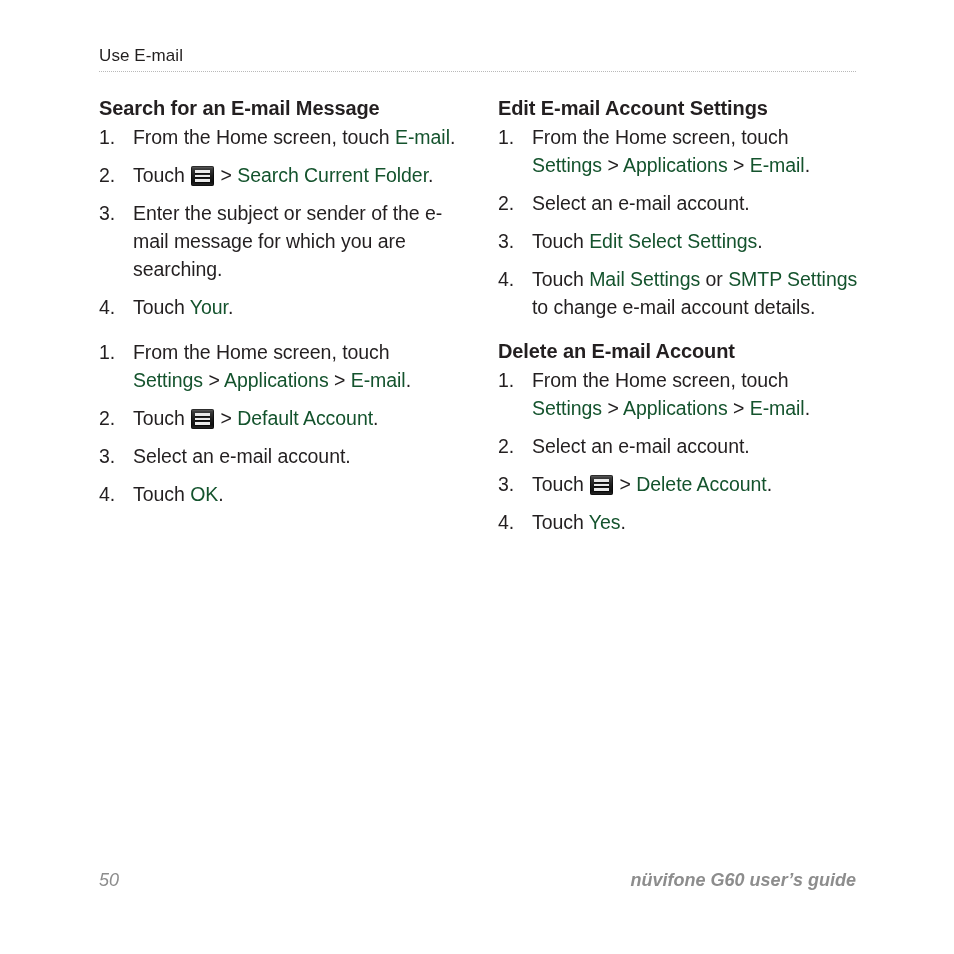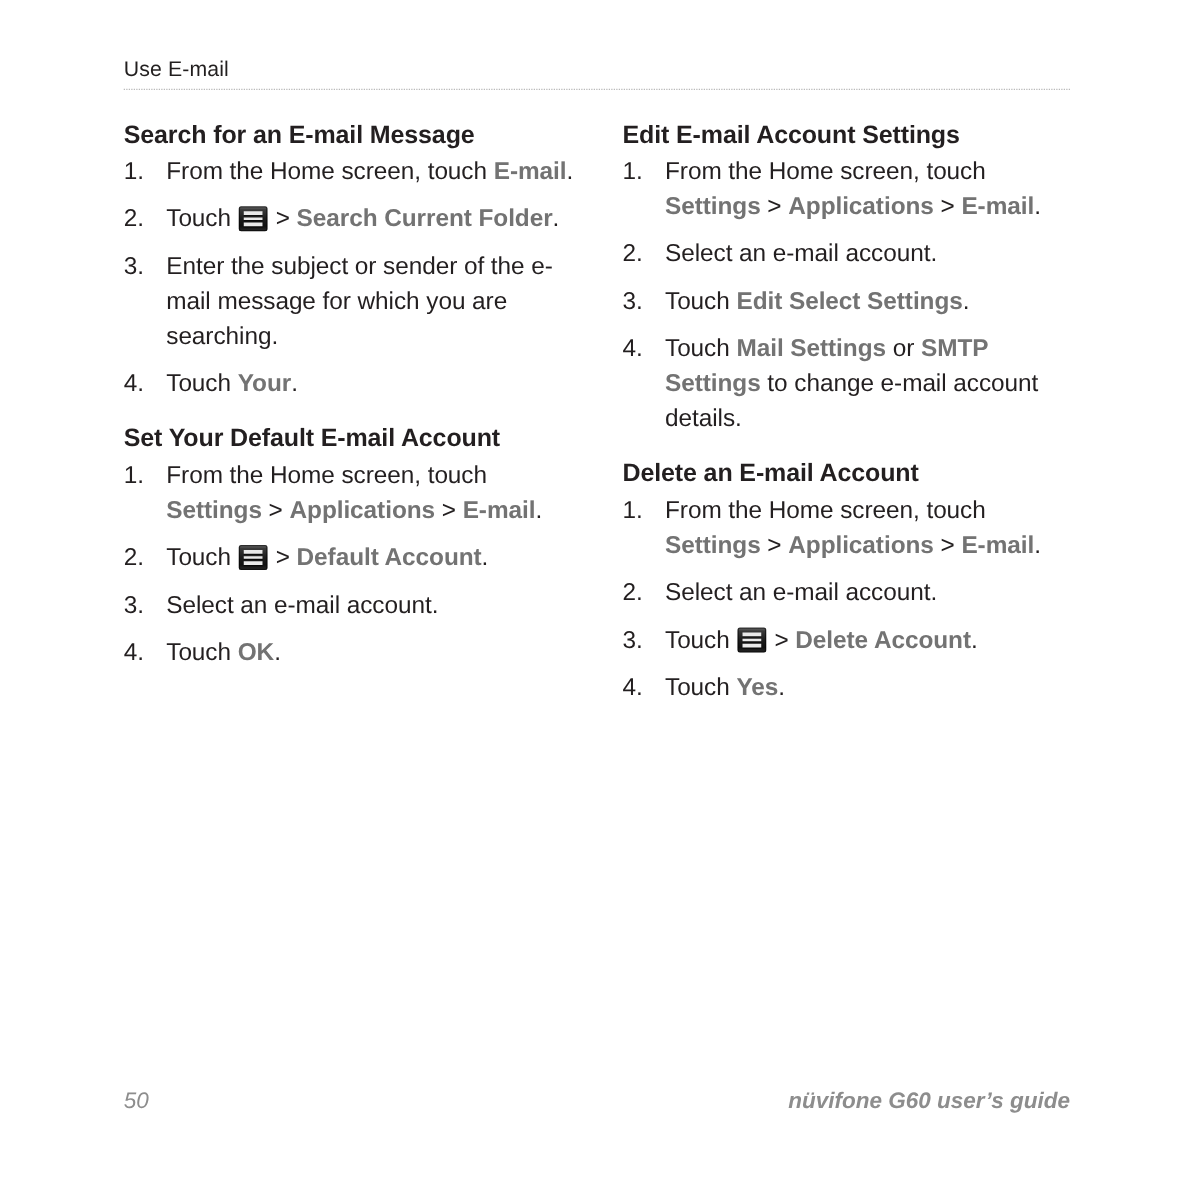--- a/index.html
+++ b/index.html
@@ -85,22 +85,22 @@
     position: absolute;
     left: 0;
     top: 0;
     width: 26px;
     text-align: left;
     font-size: 19.5px;
     line-height: 28px;
     color: #231f20;
   }
   .ui {
-    font-weight: bold;
-    color: #737373;
+    font-weight: normal;
+    color: #14532d;
   }
   .sep { color: #231f20; }
 
   
   .menu-icon {
     display: inline-block;
     vertical-align: -4px;
     width: 23px;
     height: 20px;
     margin: 0 1px;
@@ -156,21 +156,20 @@
       <div class="sec">
         <h2 class="sec-title">Search for an E-mail Message</h2>
         <ol class="steps">
           <li><span class="num">1.</span><span>From the Home screen, touch </span><span class="ui">E-mail</span><span>.</span></li>
           <li><span class="num">2.</span><span>Touch </span><span class="menu-icon"><i></i><i></i><i></i></span><span class="sep"> &gt; </span><span class="ui">Search Current Folder</span><span>.</span></li>
           <li><span class="num">3.</span><span>Enter the subject or sender of the e-mail message for which you are searching.</span></li>
           <li><span class="num">4.</span><span>Touch </span><span class="ui">Your</span><span>.</span></li>
         </ol>
       </div>
       <div class="sec">
-        <h2 class="sec-title">Set Your Default E-mail Account</h2>
         <ol class="steps">
           <li><span class="num">1.</span><span>From the Home screen, touch </span><span class="ui">Settings</span><span class="sep"> &gt; </span><span class="ui">Applications</span><span class="sep"> &gt; </span><span class="ui">E-mail</span><span>.</span></li>
           <li><span class="num">2.</span><span>Touch </span><span class="menu-icon"><i></i><i></i><i></i></span><span class="sep"> &gt; </span><span class="ui">Default Account</span><span>.</span></li>
           <li><span class="num">3.</span><span>Select an e-mail account.</span></li>
           <li><span class="num">4.</span><span>Touch </span><span class="ui">OK</span><span>.</span></li>
         </ol>
       </div>
     </div>
 
   <div class="col col-right">

